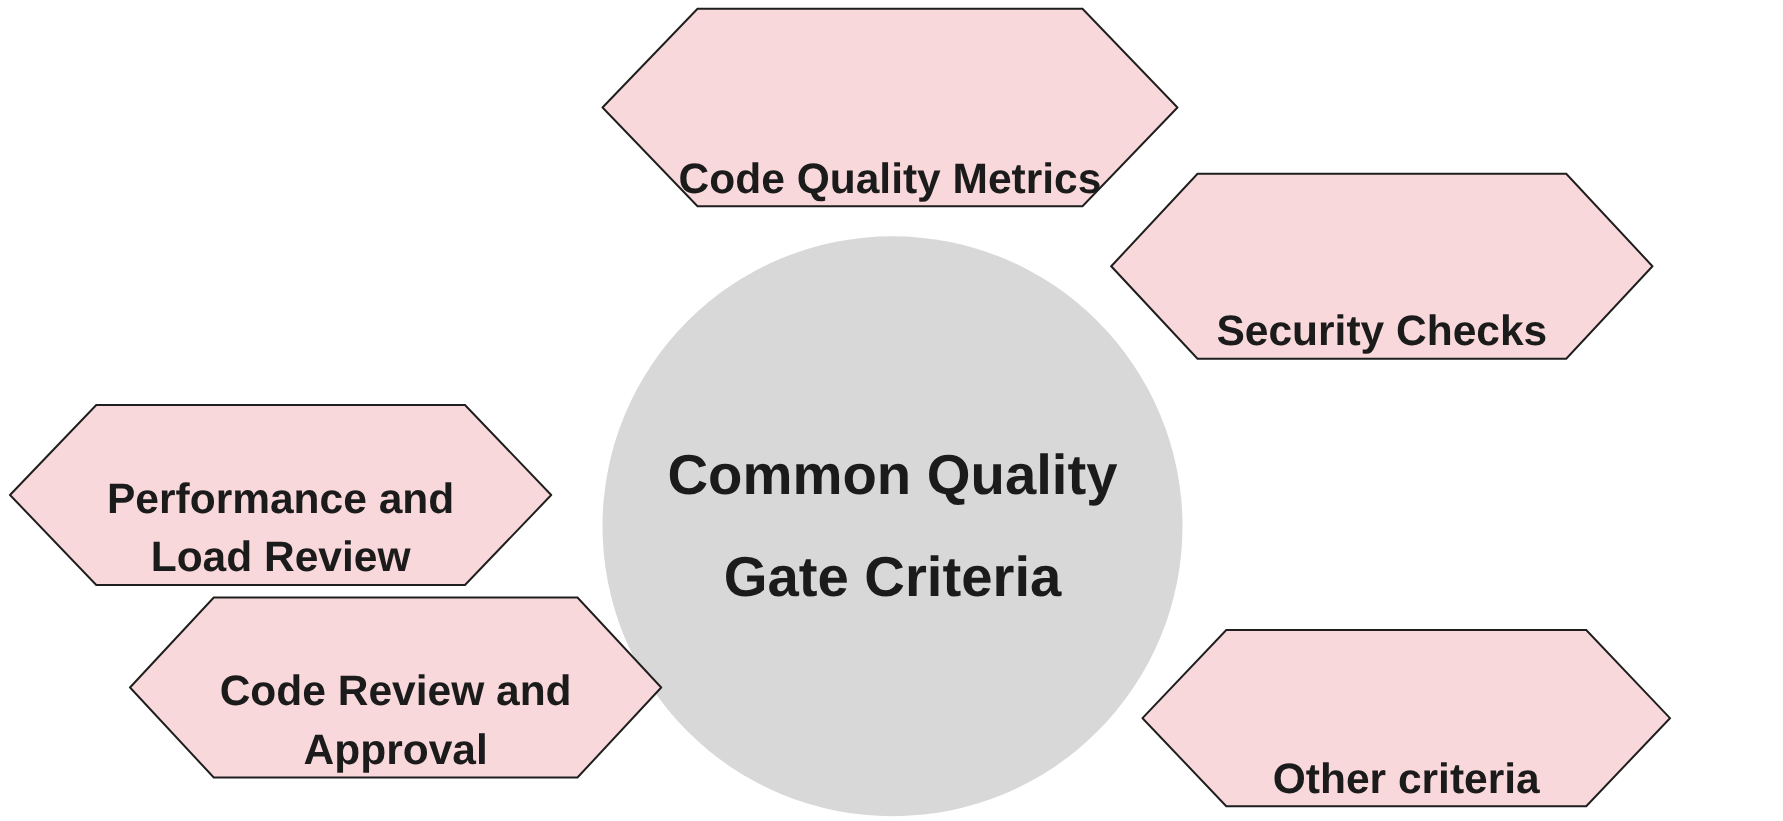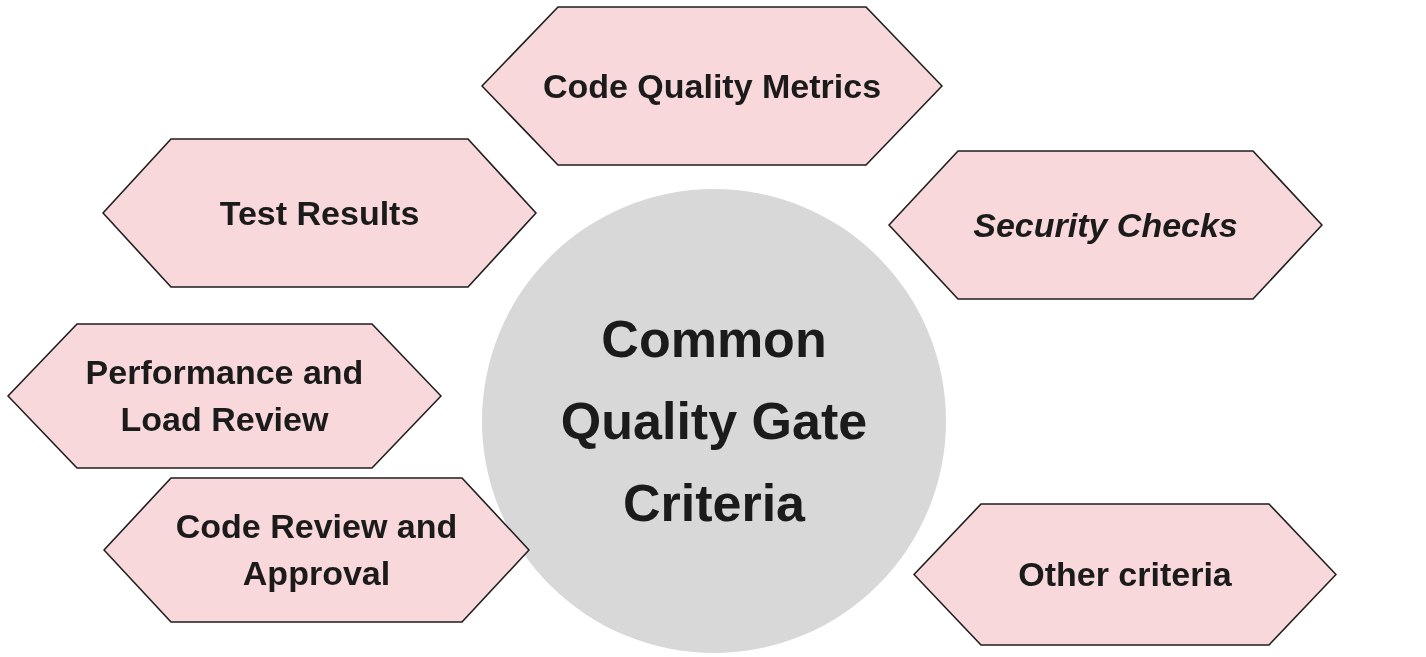--- a/index.html
+++ b/index.html
@@ -26,21 +26,21 @@
     position: absolute;
     inset: 0;
     width: 100%;
     height: 100%;
     display: block;
   }
   .hexagon .label {
     position: absolute;
     inset: 0;
     display: flex;
-    align-items: center;
+    align-items: flex-end;
     justify-content: center;
     text-align: center;
     font-weight: bold;
     font-size: 34px;
     line-height: 1.38;
     color: var(--text);
   }
   .hexagon .label span { display: inline-block; max-width: 78%; }
   .center-circle {
     position: absolute;
@@ -50,35 +50,35 @@
     height: 464px;
     border-radius: 50%;
     background: var(--circle-fill);
     display: flex;
     align-items: center;
     justify-content: center;
     text-align: center;
   }
   .center-circle .title {
     font-weight: bold;
-    font-size: 52px;
+    font-size: 45px;
     line-height: 82px;
     color: var(--text);
     max-width: 400px;
   }
   polygon.hex-shape {
     fill: var(--hexagon-fill);
     stroke: var(--hexagon-border);
     stroke-width: 1.6;
     stroke-linejoin: miter;
   }
   
   .hex-code-quality-metrics   { left: 481px; top: 5px;   width: 462px; height: 162px; }
   .hex-test-results           { left: 102px; top: 137px; width: 435px; height: 152px; }
-  .hex-security-checks        { left: 888px; top: 149px; width: 435px; height: 152px; font-style: italic; }
+  .hex-security-checks        { left: 888px; top: 137px; width: 435px; height: 152px; }
   .hex-performance-load       { left: 7px;   top: 322px; width: 435px; height: 148px; }
   .hex-compliance-governance  { left: 967px; top: 322px; width: 451px; height: 152px; }
   .hex-code-review-approval   { left: 103px; top: 476px; width: 427px; height: 148px; }
   .hex-other-criteria         { left: 913px; top: 502px; width: 424px; height: 145px; }
 </style>
 </head>
 <body>
 
 <div class="canvas">
 
@@ -88,28 +88,20 @@
 
   <div class="hexagon hex-code-quality-metrics">
     <svg viewBox="0 0 462 162" preserveAspectRatio="none">
       <polygon class="hex-shape" points="1,81 77,2 385,2 461,81 385,160 77,160"></polygon>
     </svg>
     <div class="label">
       <span>Code Quality Metrics</span>
     </div>
   </div>
 
-  <div class="hexagon hex-test-results">
-    <svg viewBox="0 0 435 152" preserveAspectRatio="none">
-      <polygon class="hex-shape" points="1,76 69,2 366,2 434,76 366,150 69,150"></polygon>
-    </svg>
-    <div class="label">
-      <span>Test Results</span>
-    </div>
-  </div>
 
   <div class="hexagon hex-security-checks">
     <svg viewBox="0 0 435 152" preserveAspectRatio="none">
       <polygon class="hex-shape" points="1,76 70,2 365,2 434,76 365,150 70,150"></polygon>
     </svg>
     <div class="label">
       <span>Security Checks</span>
     </div>
   </div>
 

